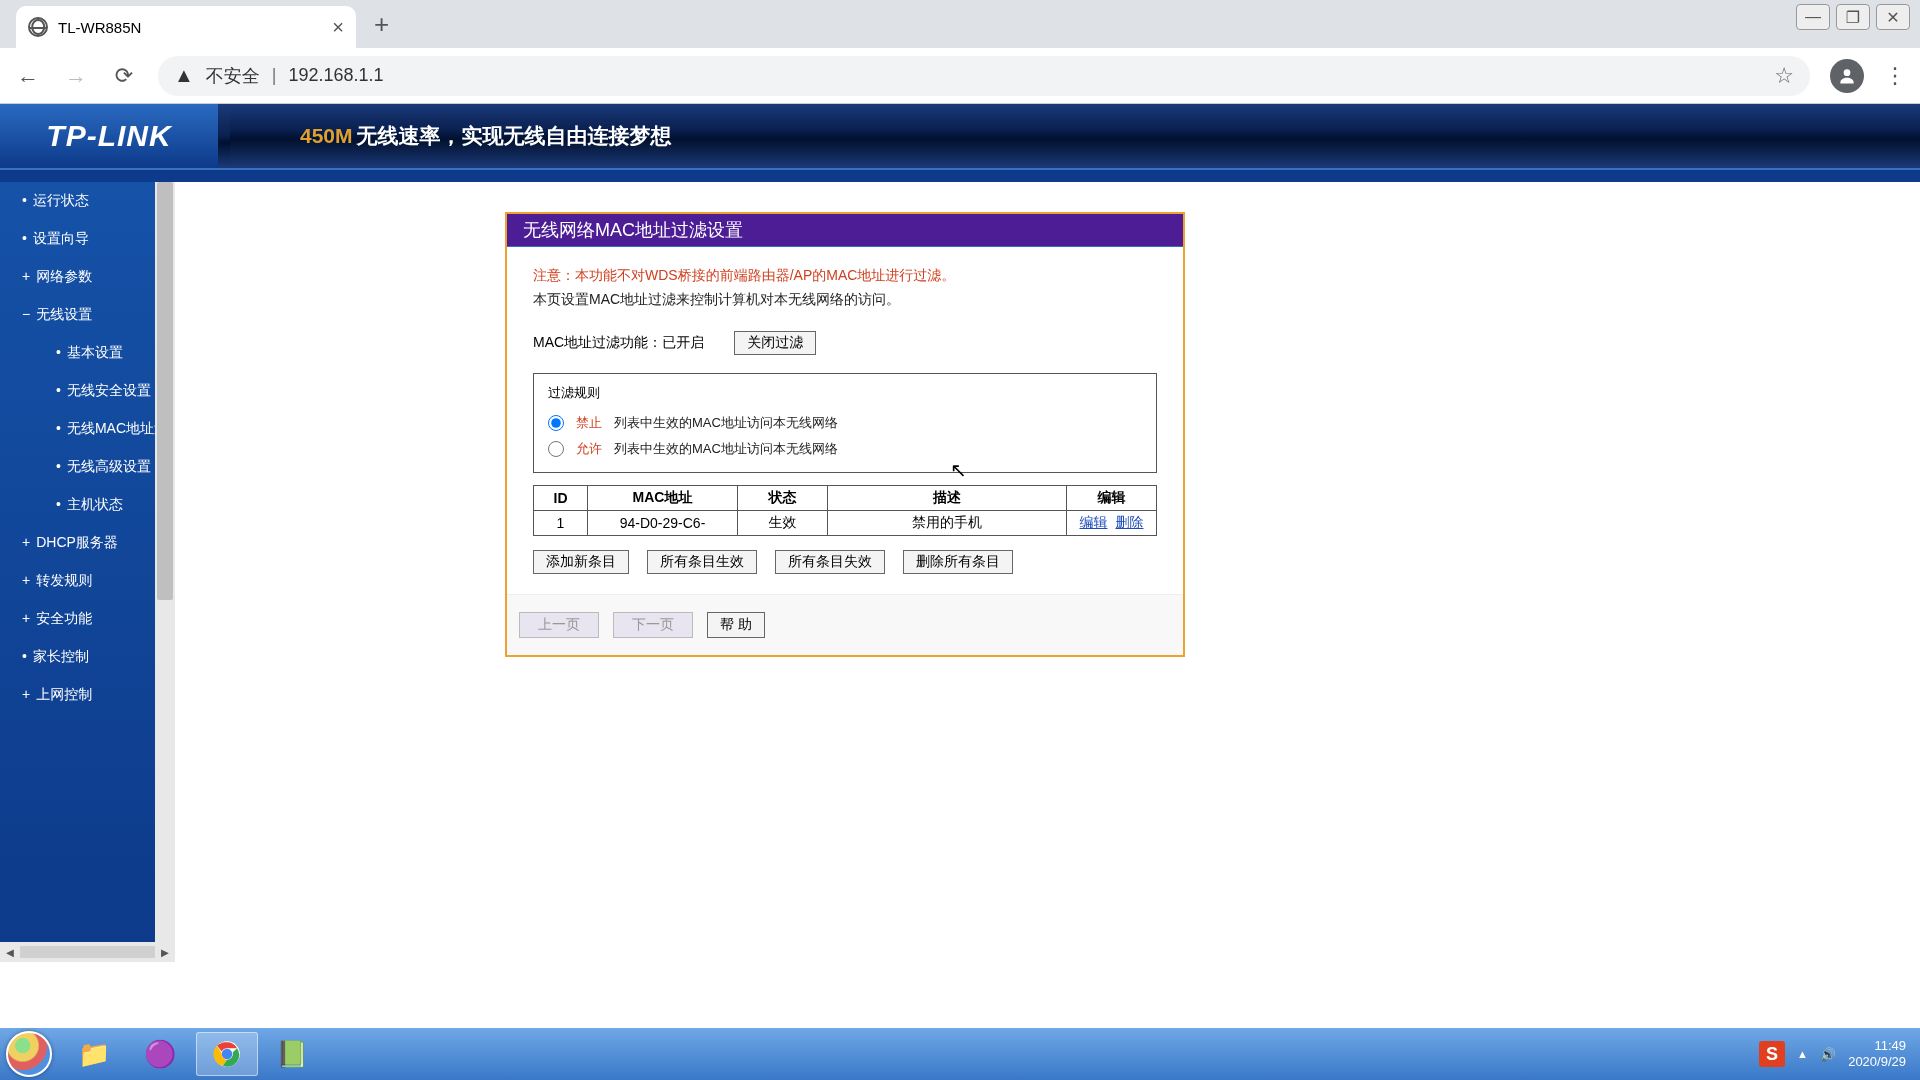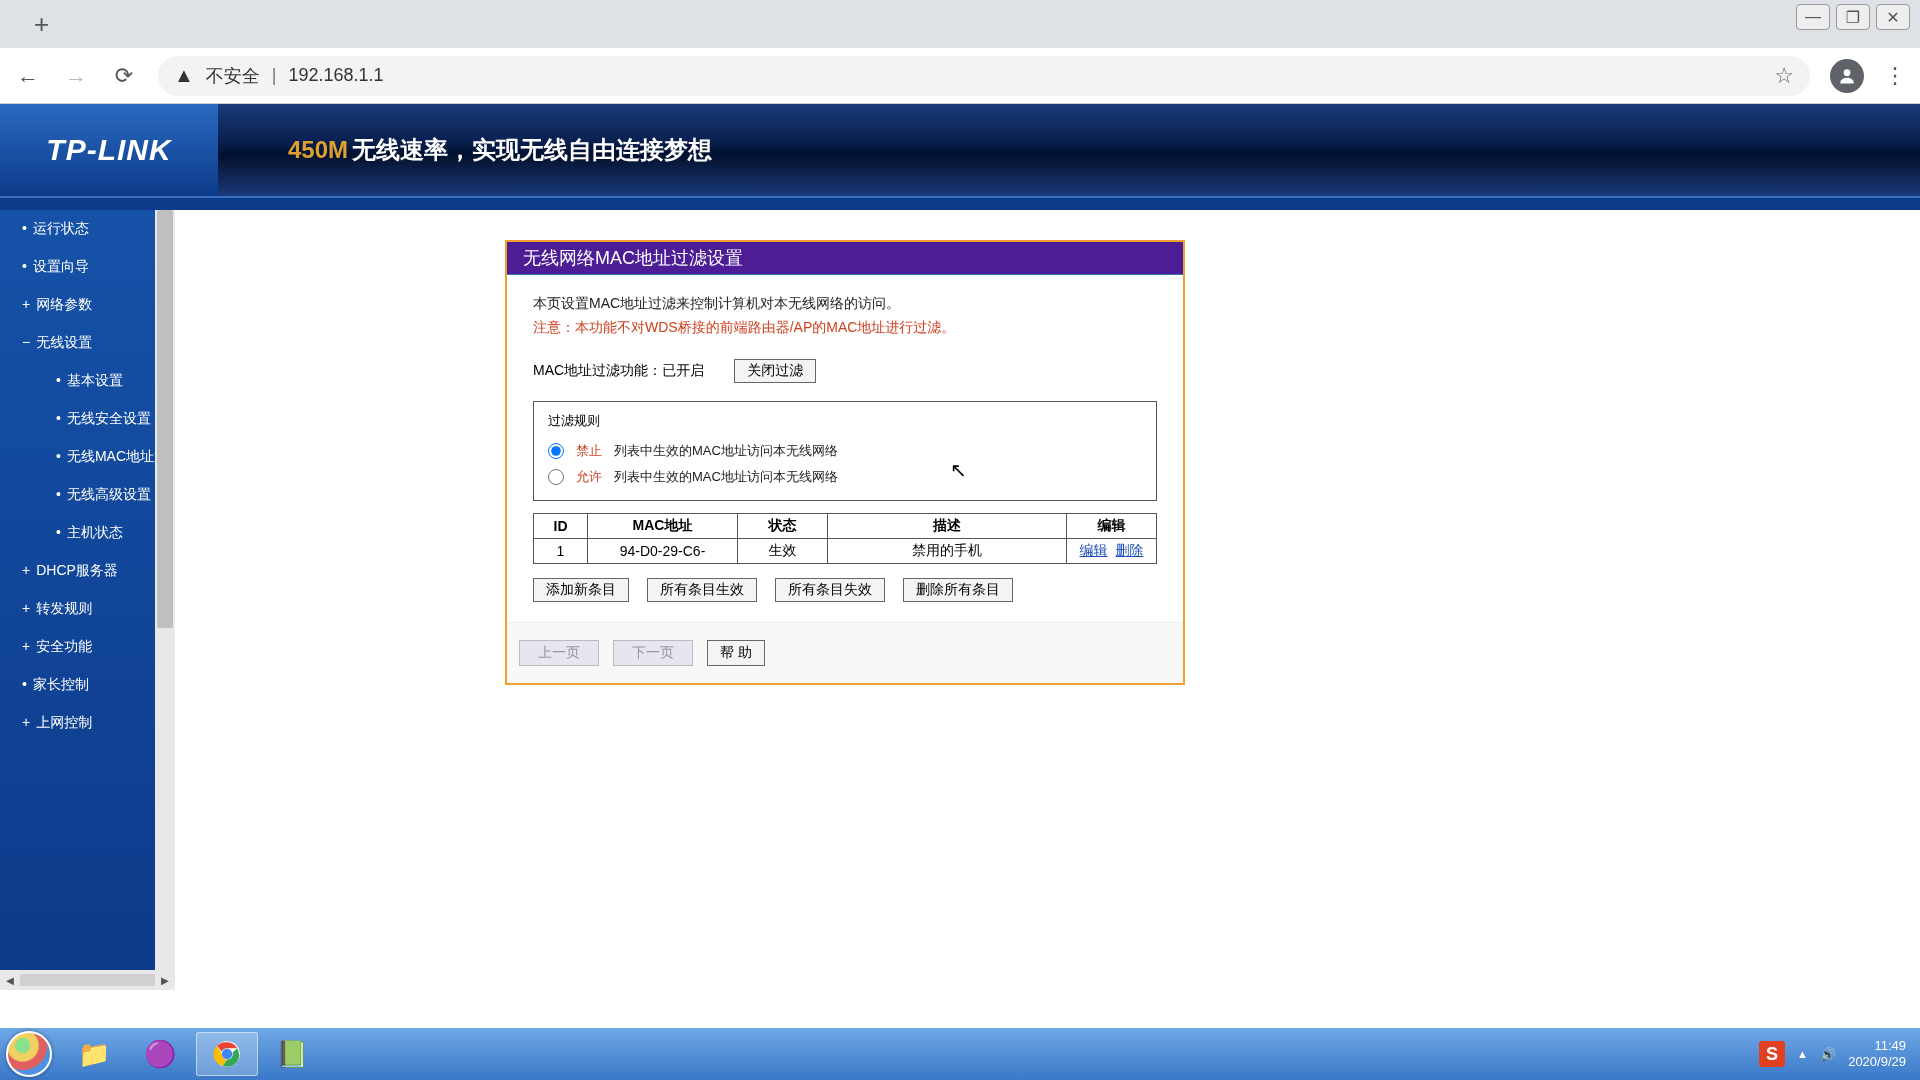--- a/index.html
+++ b/index.html
@@ -20,23 +20,23 @@
 .addr-bar { display: flex; align-items: center; background: #fff; height: 56px; padding: 0 14px; gap: 20px; border-bottom: 1px solid #ccc; }
 .nav-icon { width: 28px; height: 28px; display:flex; align-items:center; justify-content:center; color:#555; font-size: 22px; cursor:pointer; }
 .url-box { flex: 1; display: flex; align-items: center; background: #f1f3f4; border-radius: 22px; height: 40px; padding: 0 16px; gap: 12px; font-size: 18px; color:#333; }
 .url-box .warn { font-size: 20px; }
 .url-box .sep { color:#777; }
 .star { font-size: 22px; color:#666; cursor:pointer; margin-left:auto; }
 .avatar-circle { width: 34px; height: 34px; border-radius: 50%; background:#5f6368; display:flex; align-items:center; justify-content:center; color:#fff; font-size:20px; }
 .kebab { font-size: 22px; color:#555; cursor:pointer; }
 
 
-.router-header { display:flex; height: 92px; background: linear-gradient(#1a3a7a, #0a2050 50%, #001030 60%, #1a3a7a); }
+.router-header { display:flex; height: 64px; background: linear-gradient(#1a3a7a, #0a2050 50%, #001030 60%, #1a3a7a); gap: 12px; }
 .logo-box { width: 218px; background: linear-gradient(#2a6ac0, #0d3a8a); display:flex; align-items:center; justify-content:center; color:#fff; font-size: 30px; font-weight:bold; font-style:italic; letter-spacing:1px; }
-.banner-box { flex:1; background: linear-gradient(#1a3a7a 0%, #0a2050 40%, #001030 55%, #051535 60%, #1a3a7a 100%); display:flex; align-items:center; padding-left: 70px; color:#fff; font-size: 24px; font-weight:bold; }
+.banner-box { flex:1; background: linear-gradient(#1a3a7a 0%, #0a2050 40%, #001030 55%, #051535 60%, #1a3a7a 100%); display:flex; align-items:center; padding-left: 70px; color:#fff; font-size: 21px; font-weight:bold; }
 .banner-box .spd { color:#e0a030; margin-right:4px; }
 .header-gap { height: 14px; background: #0d3a8a; border-top: 2px solid #3a70c0; }
 
 
 .router-body { display:flex; height: calc(100% - 48px - 56px - 92px - 14px - 58px - 52px); }
 .sidebar-wrap { width: 175px; display:flex; background:#e8e8e8; }
 .sidebar { width: 155px; background: linear-gradient(#1552a8, #0d3a8a); color:#fff; overflow:hidden; }
 .sidebar-scroll { width: 20px; background:#e8e8e8; position:relative; }
 .sidebar-scroll .thumb { position:absolute; left:2px; right:2px; top:0; height:55%; background:#bfbfbf; border-radius:2px; }
 .menu-item { padding: 10px 8px 10px 22px; cursor:pointer; font-size: 14px; white-space:nowrap; overflow:hidden; }
@@ -88,20 +88,25 @@
 </head>
 <body>
 
 <div class="browser-chrome">
   <div class="window-controls">
     <div class="win-btn">—</div>
     <div class="win-btn">❐</div>
     <div class="win-btn">✕</div>
   </div>
   <div class="tab-bar">
+    <div class="tab">
+      <span class="globe"></span>
+      <span>TL-WR885N</span>
+      <span class="tab-close">×</span>
+    </div>
     <span class="tab-plus">+</span>
   </div>
   <div class="addr-bar">
     <div class="nav-icon">←</div>
     <div class="nav-icon" style="color:#bbb">→</div>
     <div class="nav-icon">⟳</div>
     <div class="url-box">
       <span class="warn">▲</span>
       <span>不安全</span>
       <span class="sep">|</span>
@@ -147,22 +152,22 @@
       </div>
     <div class="sidebar-scroll">
         <div class="thumb"></div>
       </div>
   </div>
 
   <div class="content-area">
     <div class="panel">
       <div class="panel-title">无线网络MAC地址过滤设置</div>
       <div class="panel-body">
+        <div class="desc-row red">注意：本功能不对WDS桥接的前端路由器/AP的MAC地址进行过滤。</div>
         <div class="desc-row">本页设置MAC地址过滤来控制计算机对本无线网络的访问。</div>
-        <div class="desc-row red">注意：本功能不对WDS桥接的前端路由器/AP的MAC地址进行过滤。</div>
         <div class="status-row">
           <span><span>MAC地址过滤功能：</span><span>已开启</span></span>
           <button class="std-btn">关闭过滤</button>
         </div>
         <div class="rule-box">
           <div class="rule-title">过滤规则</div>
           <label class="radio-row">
             <input type="radio" name="rule" checked="" style="">
             <span class="deny">禁止</span>
             <span class="desc">列表中生效的MAC地址访问本无线网络</span>

